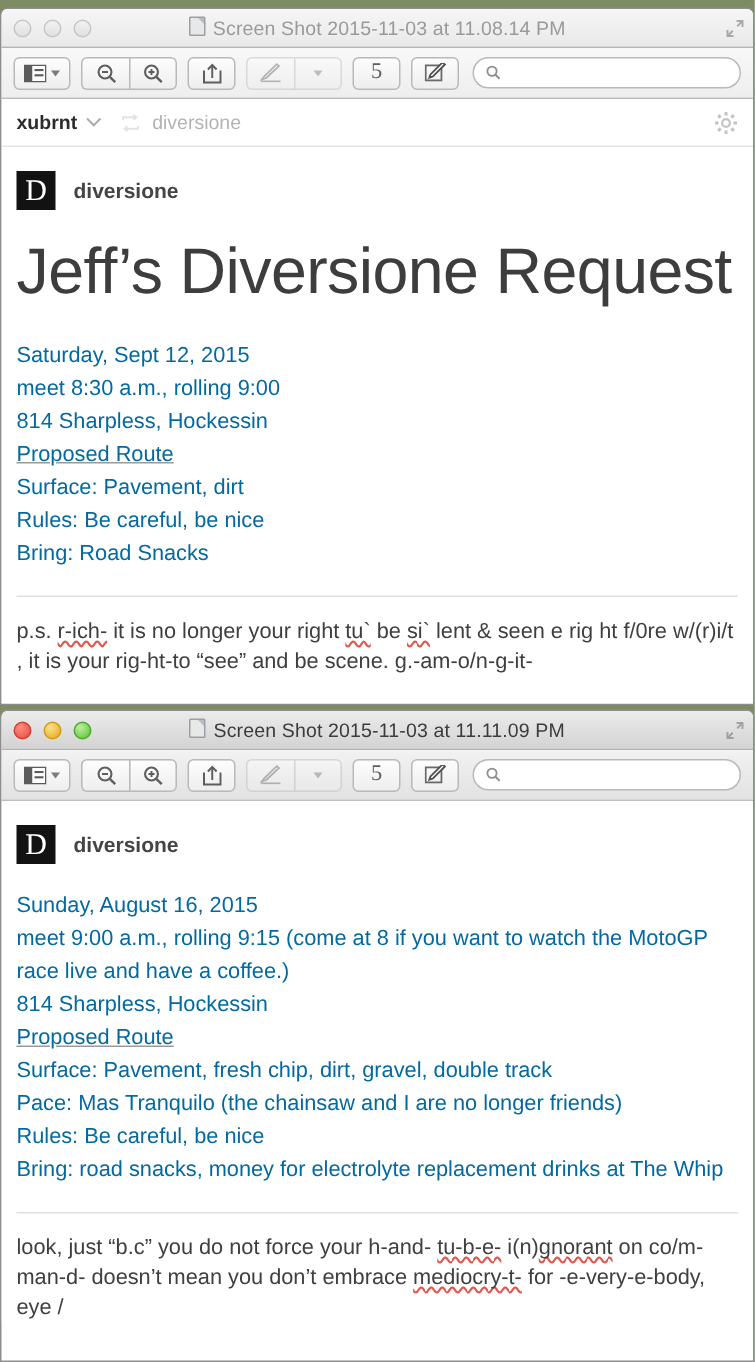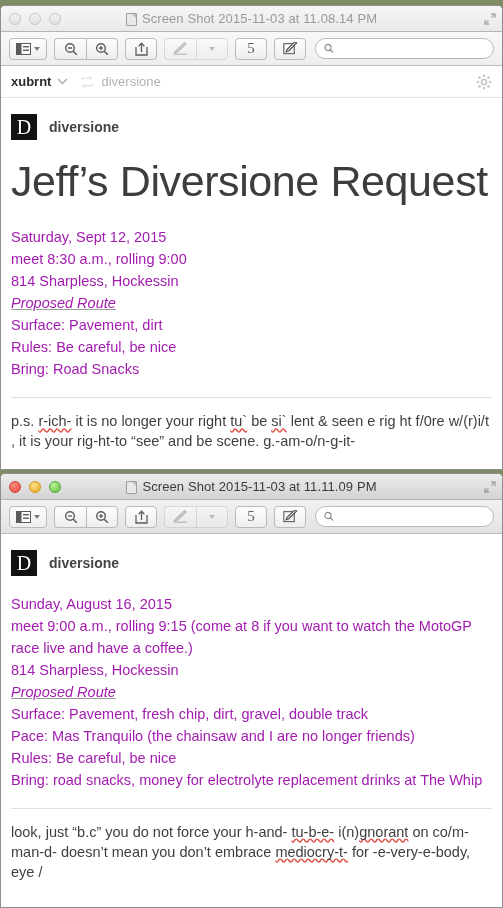--- a/index.html
+++ b/index.html
@@ -33,21 +33,21 @@
   }
   .lights { position:absolute; left:8px; top:7px; display:flex; gap:8px; }
   .light { width:12px; height:12px; border-radius:50%; }
   .l-close  { background:radial-gradient(circle at 35% 30%,#ff8b7e,#e44b42); border:1px solid #cf4238; }
   .l-min    { background:radial-gradient(circle at 35% 30%,#ffdf8a,#e1a91a); border:1px solid #cf9c18; }
   .l-zoom   { background:radial-gradient(circle at 35% 30%,#b9f29a,#5dbd3b); border:1px solid #4fa832; }
   .light.off { background:linear-gradient(to bottom,#f2f2f2,#e0e0e0); border:1px solid #c6c6c6; }
 
   .title-wrap {
     width:100%; text-align:center;
-    display:flex; align-items:flex-end; justify-content:center; gap:5px;
+    display:flex; align-items:flex-start; justify-content:center; gap:5px;
     pointer-events:none;
   }
   .title-icon {
     width:11px; height:13px; background:#e8e8e8;
     border:1px solid #9aa0a6; border-radius:1px;
     position:relative; flex:none;
   }
   .title-icon::after {
     content:""; position:absolute; right:0; top:0;
     border-width:0 4px 4px 0; border-style:solid;
@@ -122,24 +122,24 @@
     font-family:"Liberation Serif", serif;
     color:#fff; font-size:20px; line-height:1; font-weight:400;
   }
   .brand-name { font-size:14px; font-weight:bold; color:#444; }
 
   .headline {
     font-size:43px; font-weight:300; color:#3d3d3d;
     letter-spacing:-.4px; line-height:1.15; margin-bottom:20px;
   }
   .bodyline {
-    font-size:14.5px; color:#a21caf; line-height:22px;
+    font-size:14.5px; color:#0369a1; line-height:22px;
     font-family:"Liberation Sans", sans-serif;
   }
-  .bodyline.link { text-decoration:underline; text-decoration-color:#9a9a9a;font-style:italic; }
+  .bodyline.link { text-decoration:underline; text-decoration-color:#9a9a9a; }
   .rule { border-top:1px solid #e0e0e0; margin:17px 0 13px 0; }
   .para { font-size:14.5px; color:#3f3f3f; line-height:20px; }
   .para + .para { margin-top:16px; }
   .sp {
     text-decoration:underline;
     text-decoration-style:wavy;
     text-decoration-color:#e2574c;
     text-decoration-skip-ink:none;
   }
 </style>

